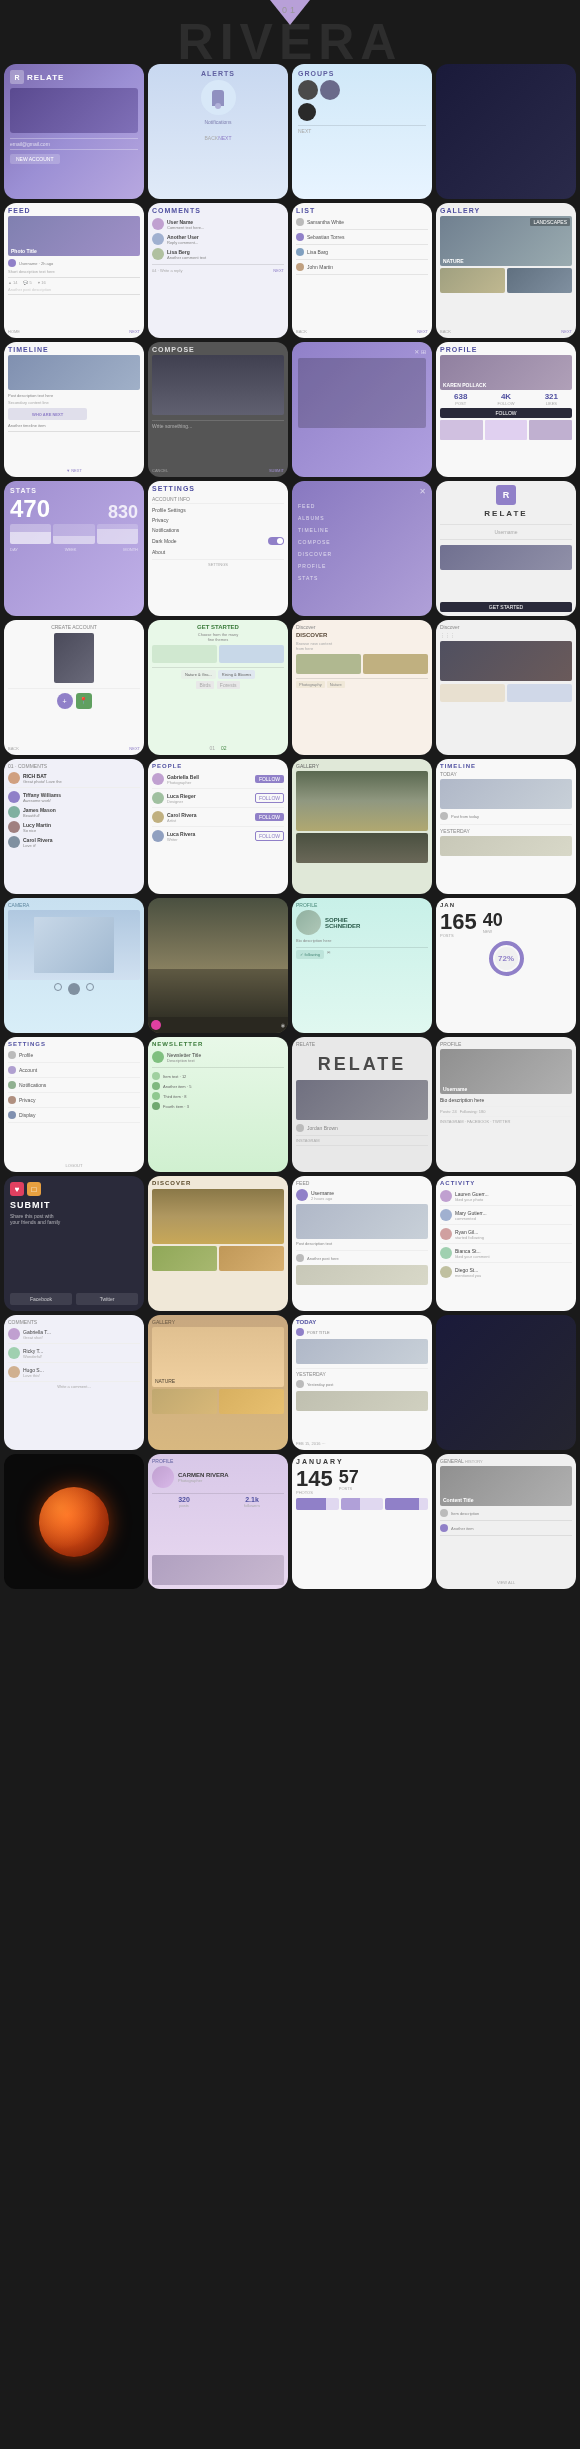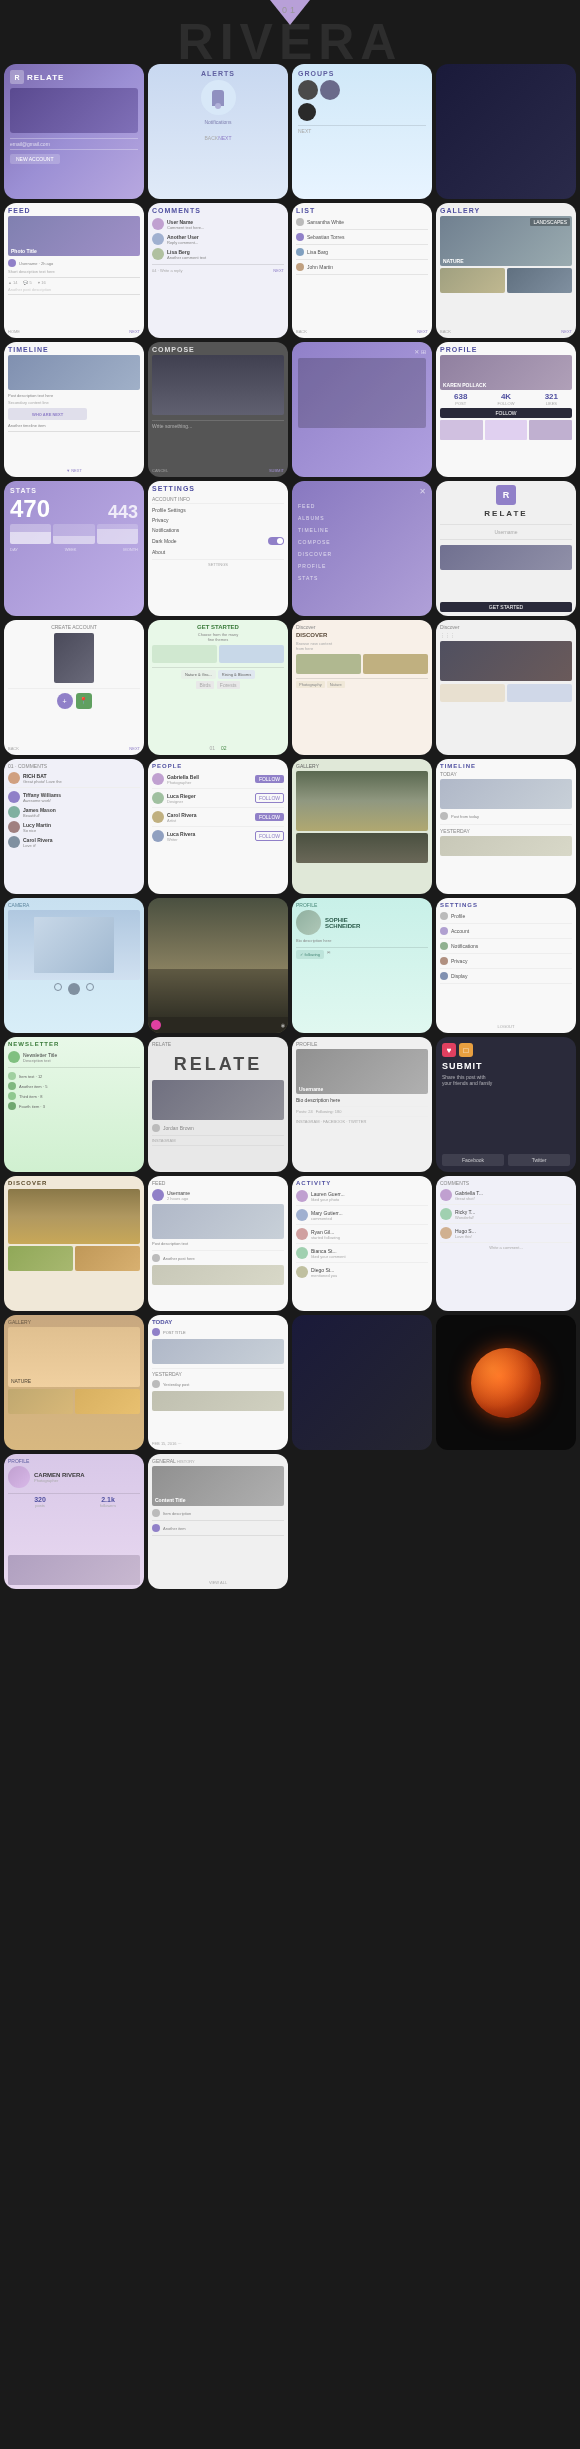--- a/index.html
+++ b/index.html
@@ -519,21 +519,21 @@
     </div>
   </div>
 
   <div class="screen screen-stats">
     <div style="font-size:7px;font-weight:700;color:rgba(255,255,255,0.9);letter-spacing:1px;margin-bottom:3px;">STATS</div>
     <div style="display:flex;gap:4px;align-items:flex-end;margin-bottom:3px;">
       <div style="flex:1;">
         <div style="font-size:24px;font-weight:900;color:white;line-height:1;">470</div>
       </div>
       <div style="flex:1;text-align:right;">
-        <div style="font-size:18px;font-weight:700;color:rgba(255,255,255,0.8);line-height:1;">443</div>
+        <div style="font-size:18px;font-weight:700;color:rgba(255,255,255,0.8);line-height:1;">830</div>
       </div>
     </div>
     <div style="display:flex;gap:2px;margin-bottom:3px;">
       <div style="flex:1;height:20px;background:rgba(255,255,255,0.3);border-radius:2px;position:relative;overflow:hidden;">
         <div style="position:absolute;bottom:0;left:0;right:0;height:60%;background:rgba(255,255,255,0.5);"></div>
       </div>
       <div style="flex:1;height:20px;background:rgba(255,255,255,0.2);border-radius:2px;position:relative;overflow:hidden;">
         <div style="position:absolute;bottom:0;left:0;right:0;height:40%;background:rgba(255,255,255,0.4);"></div>
       </div>
       <div style="flex:1;height:20px;background:rgba(255,255,255,0.2);border-radius:2px;position:relative;overflow:hidden;">
@@ -792,20 +792,38 @@
       </div>
     </div>
     <div style="font-size:4px;color:#888;margin-bottom:2px;">Bio description here</div>
     <div style="height:1px;background:rgba(0,0,0,0.1);margin:2px 0;"></div>
     <div style="display:flex;gap:3px;">
       <div style="font-size:4px;color:#4a8a7a;background:rgba(74,138,122,0.15);padding:2px 4px;border-radius:2px;">✓ following</div>
       <div style="font-size:4px;color:#888;">✉</div>
     </div>
   </div>
 
+  <div class="screen screen-stats2">
+    <div style="font-size:6px;font-weight:700;color:#3a3a3a;letter-spacing:1px;margin-bottom:3px;">JAN</div>
+    <div style="display:flex;gap:6px;margin-bottom:3px;">
+      <div>
+        <div style="font-size:22px;font-weight:900;color:#2a2a2a;line-height:1;">165</div>
+        <div style="font-size:4px;color:#aaa;">POSTS</div>
+      </div>
+      <div>
+        <div style="font-size:18px;font-weight:700;color:#2a2a2a;line-height:1;">40</div>
+        <div style="font-size:4px;color:#aaa;">NEW</div>
+      </div>
+    </div>
+    <div style="width:35px;height:35px;border-radius:50%;border:4px solid #9080c8;margin:0 auto;position:relative;">
+      <div style="position:absolute;inset:2px;border-radius:50%;background:#f0f0f0;display:flex;align-items:center;justify-content:center;">
+        <div style="font-size:8px;font-weight:700;color:#9080c8;">72%</div>
+      </div>
+    </div>
+  </div>
 
   <div class="screen screen-settings2">
     <div style="font-size:6px;font-weight:700;color:#5050a0;letter-spacing:1px;margin-bottom:3px;">SETTINGS</div>
     <div class="mini-row">
       <div class="mini-avatar-sm"></div>
       <div style="font-size:5px;color:#555;">Profile</div>
     </div>
     <div style="height:1px;background:#eee;margin:2px 0;"></div>
     <div class="mini-row">
       <div class="mini-avatar-sm" style="background:#b0a0d0;"></div>
@@ -1059,20 +1077,44 @@
         <div style="font-size:4px;color:#aaa;">posts</div>
       </div>
       <div style="text-align:center;flex:1;">
         <div style="font-size:7px;font-weight:700;color:#5050a0;">2.1k</div>
         <div style="font-size:4px;color:#aaa;">followers</div>
       </div>
     </div>
     <div style="width:100%;height:30px;background:linear-gradient(135deg,#b0a0c0,#c8b8d0);border-radius:2px;margin-top:auto;"></div>
   </div>
 
+  <div class="screen screen-stats3">
+    <div style="font-size:7px;font-weight:700;color:#3a3a3a;letter-spacing:2px;margin-bottom:3px;">JANUARY</div>
+    <div style="display:flex;gap:6px;margin-bottom:3px;">
+      <div>
+        <div style="font-size:22px;font-weight:900;color:#2a2a2a;line-height:1;">145</div>
+        <div style="font-size:4px;color:#aaa;">PHOTOS</div>
+      </div>
+      <div>
+        <div style="font-size:18px;font-weight:700;color:#2a2a2a;line-height:1;">57</div>
+        <div style="font-size:4px;color:#aaa;">POSTS</div>
+      </div>
+    </div>
+    <div style="display:flex;gap:2px;margin-bottom:2px;">
+      <div style="flex:1;height:12px;background:#e0d8f0;border-radius:2px;position:relative;overflow:hidden;">
+        <div style="position:absolute;bottom:0;left:0;width:70%;height:100%;background:#9080c8;"></div>
+      </div>
+      <div style="flex:1;height:12px;background:#e0d8f0;border-radius:2px;position:relative;overflow:hidden;">
+        <div style="position:absolute;bottom:0;left:0;width:45%;height:100%;background:#b0a0d8;"></div>
+      </div>
+      <div style="flex:1;height:12px;background:#e0d8f0;border-radius:2px;position:relative;overflow:hidden;">
+        <div style="position:absolute;bottom:0;left:0;width:80%;height:100%;background:#9080c8;"></div>
+      </div>
+    </div>
+  </div>
 
   <div class="screen" style="background:#f0f0f0;display:flex;flex-direction:column;padding:4px;">
     <div style="font-size:5px;color:#888;margin-bottom:2px;">GENERAL <span style="font-size:4px;color:#aaa;">HISTORY</span></div>
     <div style="width:100%;height:40px;background:linear-gradient(135deg,#909090,#b0b0b0);border-radius:2px;margin-bottom:2px;position:relative;overflow:hidden;">
       <div style="position:absolute;bottom:3px;left:3px;font-size:5px;color:white;font-weight:600;">Content Title</div>
     </div>
     <div class="mini-row">
       <div class="mini-avatar-sm"></div>
       <div style="font-size:4px;color:#888;">Item description</div>
     </div>

